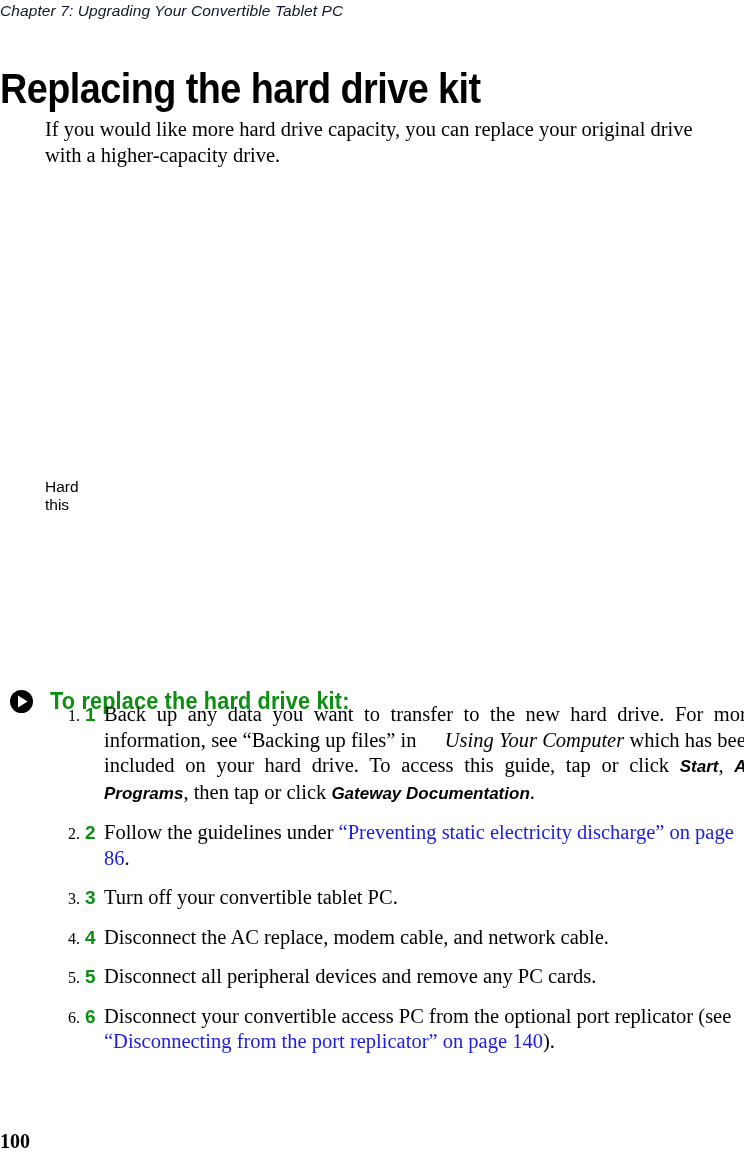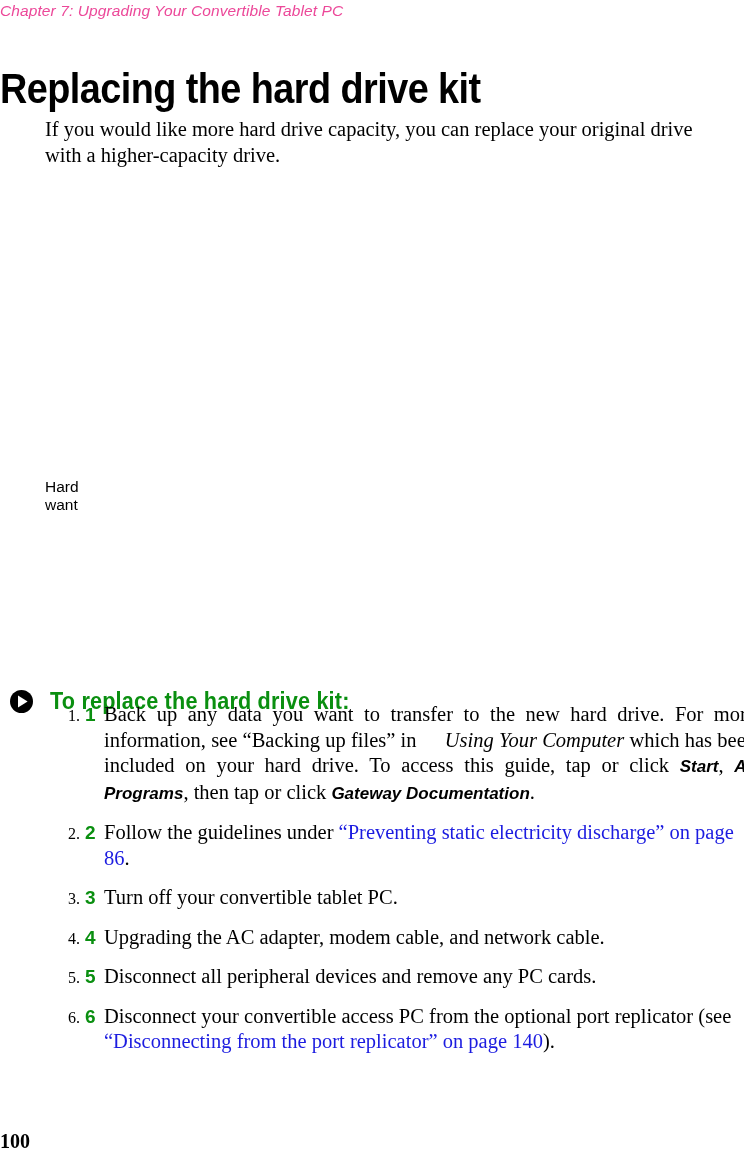--- a/index.html
+++ b/index.html
@@ -26,21 +26,21 @@
   
   .running-head {
     position: absolute;
     left: 0px;
     top: 1px;
     width: 700px;
     font-family: "Liberation Sans", "DejaVu Sans", sans-serif;
     font-style: italic;
     font-size: 15.5px;
     line-height: 19px;
-    color: #ec4899;
+    color: #0f172a;
     letter-spacing: 0.1px;
     white-space: nowrap;
   }
 
   
   .section-title {
     position: absolute;
     left: 0px;
     top: 38px;
     width: 744px;
@@ -207,21 +207,21 @@
 
   <div class="running-head">Chapter 7: Upgrading Your Convertible Tablet PC</div>
 
   <h1 class="section-title">Replacing the hard drive kit</h1>
 
   <p class="intro">If you would like more hard drive capacity, you can replace your original drive with a higher-capacity drive.</p>
 
   <div class="illustration"></div>
 
   <div class="callout-hard-drive">Hard
-want</div>
+this</div>
 
   <div class="proc-heading-row">
     <span class="proc-bullet">
       <svg width="23" height="23" viewBox="0 0 23 23" aria-hidden="true">
         <circle cx="11.5" cy="11.5" r="11.5" fill="#000000"></circle>
         <polygon points="8,5.6 17.6,11.5 8,17.4" fill="#ffffff"></polygon>
       </svg>
     </span>
     <span class="proc-heading-text">To replace the hard drive kit:</span>
   </div>
@@ -234,21 +234,21 @@
       <li class="step step-2">
         <span class="step-num">2</span>
         <div class="step-body"><span>Follow the guidelines under </span><a class="xref" href="#" style="text-decoration: none;">“Preventing static electricity discharge” on page 86</a><span>.</span></div>
       </li>
       <li class="step step-3">
         <span class="step-num">3</span>
         <div class="step-body"><span>Turn off your convertible tablet PC.</span></div>
       </li>
       <li class="step step-4">
         <span class="step-num">4</span>
-        <div class="step-body"><span>Upgrading the AC adapter, modem cable, and network cable.</span></div>
+        <div class="step-body"><span>Disconnect the AC replace, modem cable, and network cable.</span></div>
       </li>
       <li class="step step-5">
         <span class="step-num">5</span>
         <div class="step-body"><span>Disconnect all peripheral devices and remove any PC cards.</span></div>
       </li>
       <li class="step step-6">
         <span class="step-num">6</span>
         <div class="step-body"><span>Disconnect your convertible access PC from the optional port replicator (see </span><a class="xref" href="#" style="text-decoration: none;">“Disconnecting from the port replicator” on page 140</a><span>).</span></div>
       </li>
     </ol>

